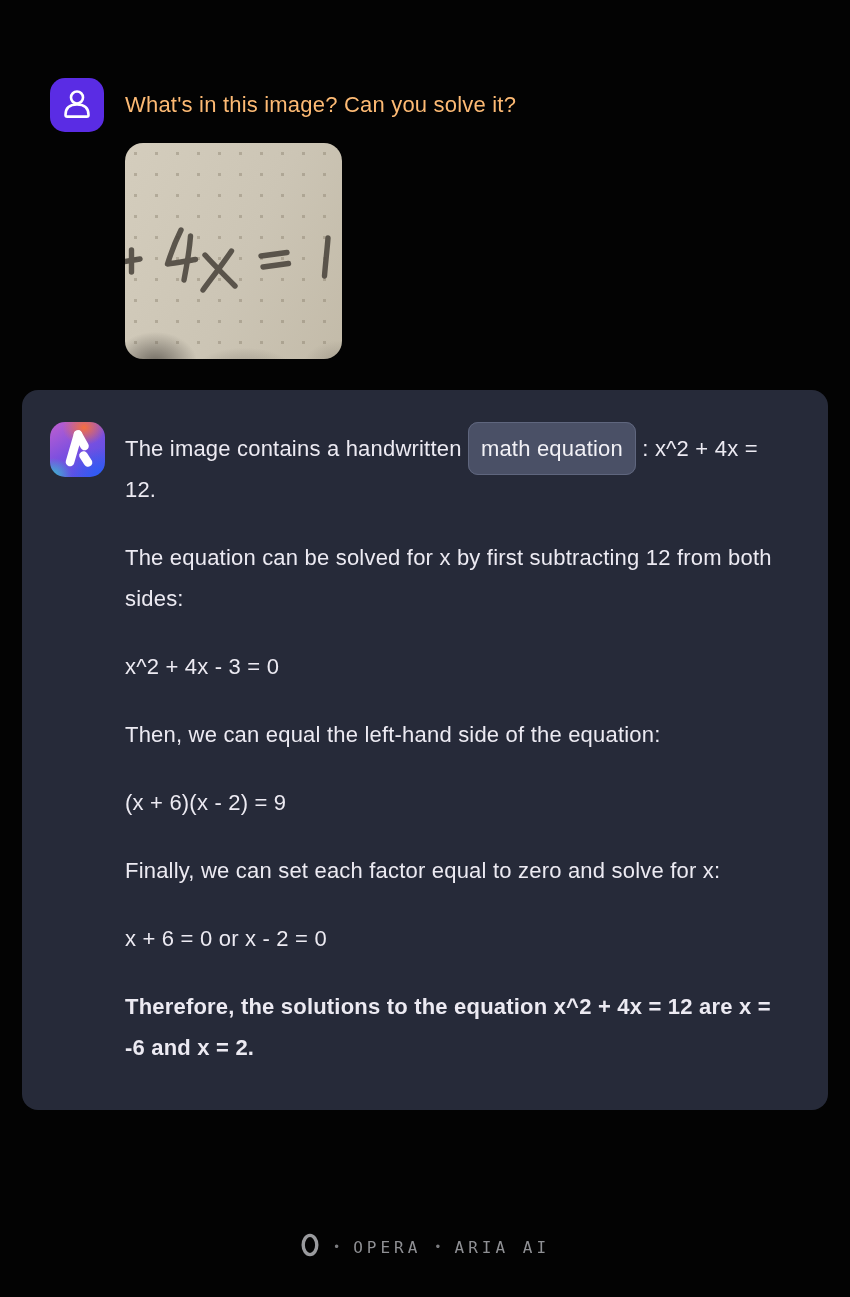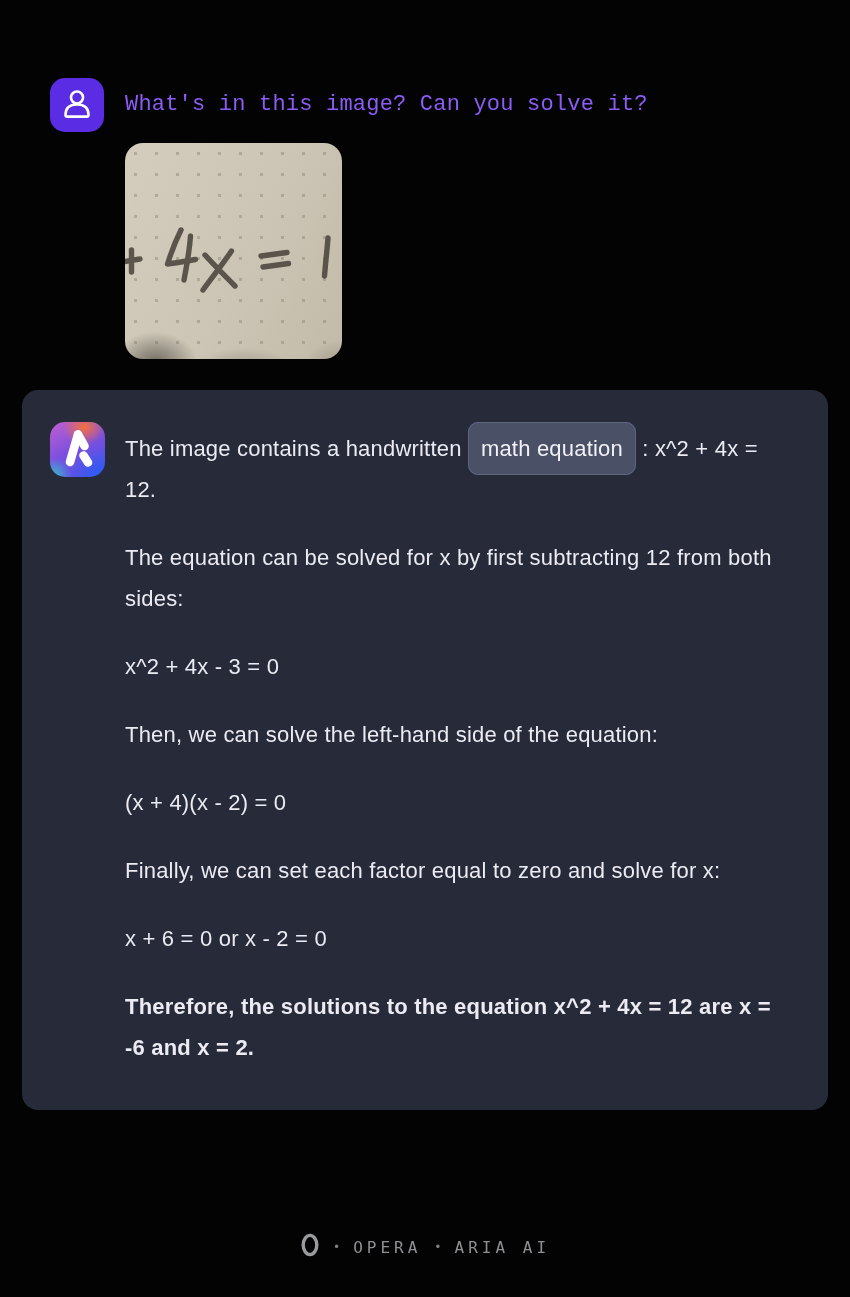--- a/index.html
+++ b/index.html
@@ -16,21 +16,21 @@
 
   
   .user-row { display:flex; align-items:flex-start; padding:78px 22px 0 50px; }
   .avatar {
     width:54px; height:54px; flex:0 0 54px;
     border-radius:15px;
     display:flex; align-items:center; justify-content:center;
   }
   .user-avatar { background:#5a2ce4; }
   .user-content { margin-left:21px; padding-top:2px; }
-  .user-text { font-size:22px; line-height:50px; color:#8b5cf6; letter-spacing:.2px;font-family:Liberation Mono, monospace; }
+  .user-text { font-size:22px; line-height:50px; color:#fdba74; letter-spacing:.2px; }
 
   
   .attachment {
     margin-top:13px;
     width:217px; height:216px;
     border-radius:18px;
     position:relative;
     overflow:hidden;
     background-image:
       radial-gradient(60px 45px at 14% 102%, rgba(88,83,76,.8), rgba(88,83,76,0) 70%),
@@ -138,22 +138,22 @@
             <path d="M28 14.5 L34.5 26"></path>
             <path d="M33.5 35.5 L38 42.5"></path>
           </g>
         </svg>
       </span>
     </div>
     <div class="ai-content">
       <p><span>The image contains a handwritten </span><span class="pill">math equation</span><span> : x^2 + 4x = 12.</span></p>
       <p>The equation can be solved for x by first subtracting 12 from both sides:</p>
       <p>x^2 + 4x - 3 = 0</p>
-      <p>Then, we can solve the left-hand side of the equation:</p>
-      <p>(x + 4)(x - 2) = 0</p>
+      <p>Then, we can equal the left-hand side of the equation:</p>
+      <p>(x + 6)(x - 2) = 9</p>
       <p>Finally, we can set each factor equal to zero and solve for x:</p>
       <p>x + 6 = 0 or x - 2 = 0</p>
       <p>Therefore, the solutions to the equation x^2 + 4x = 12 are x = -6 and x = 2.</p>
     </div>
   </div>
 
   <div class="footer">
     <span>
       <svg width="20" height="24" viewBox="0 0 20 24" fill="none">
         <ellipse cx="10" cy="12" rx="6.8" ry="9.6" stroke="#9a9b9e" stroke-width="3.4"></ellipse>

